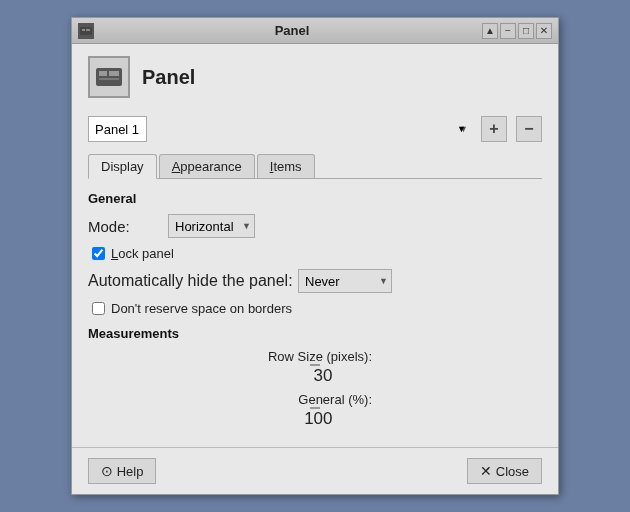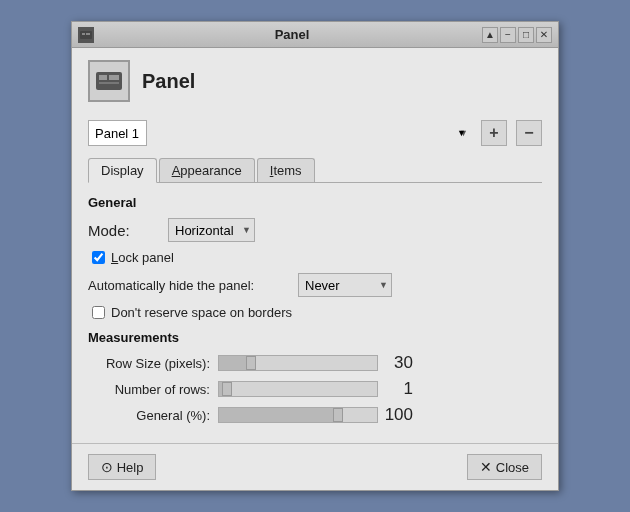--- a/index.html
+++ b/index.html
@@ -240,21 +240,21 @@
     }
 
     .hide-row {
       display: flex;
       align-items: center;
       margin-bottom: 8px;
     }
 
     .hide-label {
       min-width: 210px;
-      font-size: 13px;
+      font-size: 16px;
       color: #222;
     }
 
     .hide-select-wrapper {
       position: relative;
       display: inline-flex;
       align-items: flex-start;
     }
 
     select.hide-select {
@@ -269,20 +269,21 @@
     }
 
     .measurements-section {
       margin-top: 10px;
     }
 
     .slider-row {
       display: flex;
       align-items: center;
       margin-bottom: 6px;
+      flex-direction: column;
     }
 
     .slider-label {
       min-width: 130px;
       font-size: 13px;
       color: #222;
       text-align: right;
       padding-right: 8px;
     }
 
@@ -448,30 +449,20 @@
         <div class="slider-label">
           <span>Row Size (pixels):</span>
         </div>
         <div class="slider-container" style="max-width:160px;">
           <div class="slider-fill" style="width:20%;"></div>
           <div class="slider-thumb" style="left:calc(20% - 5px);"></div>
         </div>
         <div class="slider-value">30</div>
       </div>
 
-      <div class="slider-row">
-        <div class="slider-label">
-          <span>Number of rows:</span>
-        </div>
-        <div class="slider-container" style="max-width:160px;">
-          <div class="slider-fill" style="width:5%;"></div>
-          <div class="slider-thumb" style="left:calc(5% - 5px);"></div>
-        </div>
-        <div class="slider-value">1</div>
-      </div>
 
       <div class="slider-row">
         <div class="slider-label">
           <span>General (%):</span>
         </div>
         <div class="slider-container" style="max-width:160px;">
           <div class="slider-fill" style="width:75%;"></div>
           <div class="slider-thumb" style="left:calc(75% - 5px);"></div>
         </div>
         <div class="slider-value">100</div>

